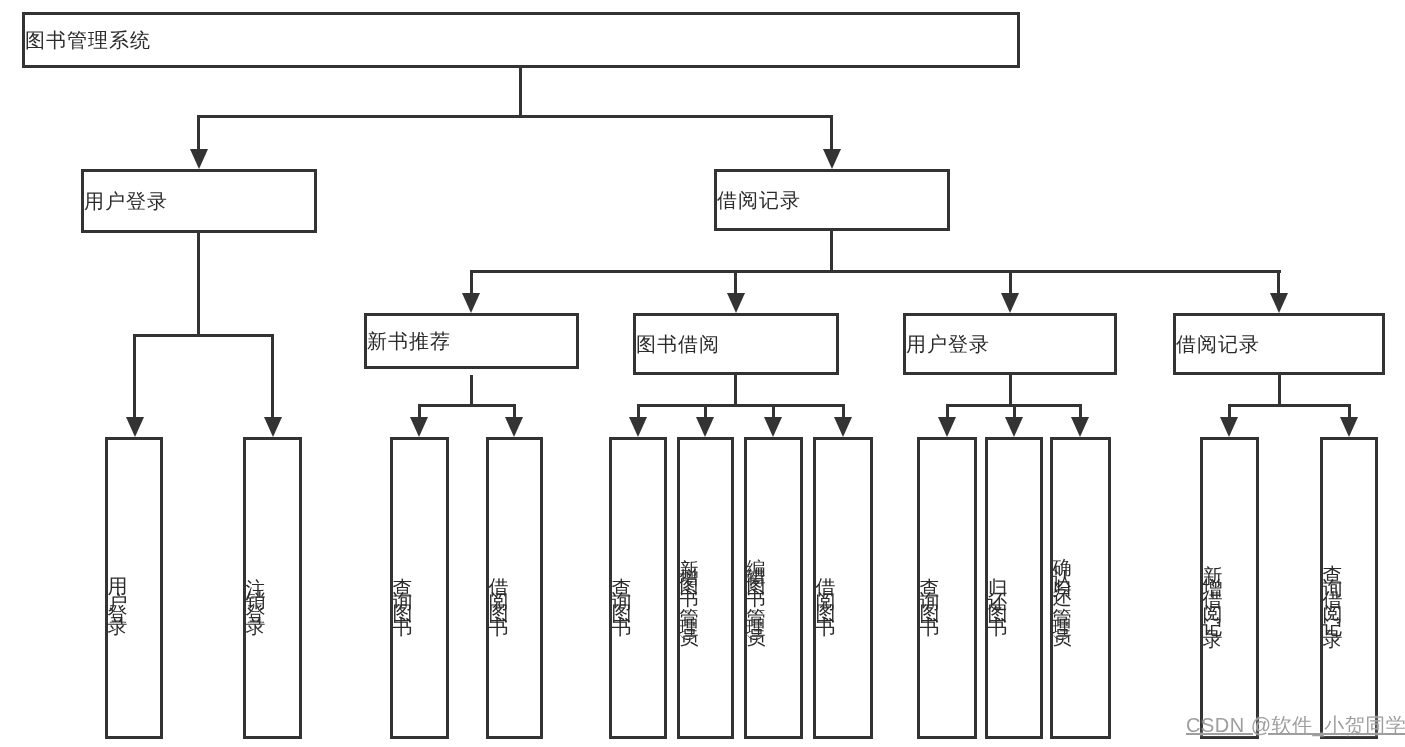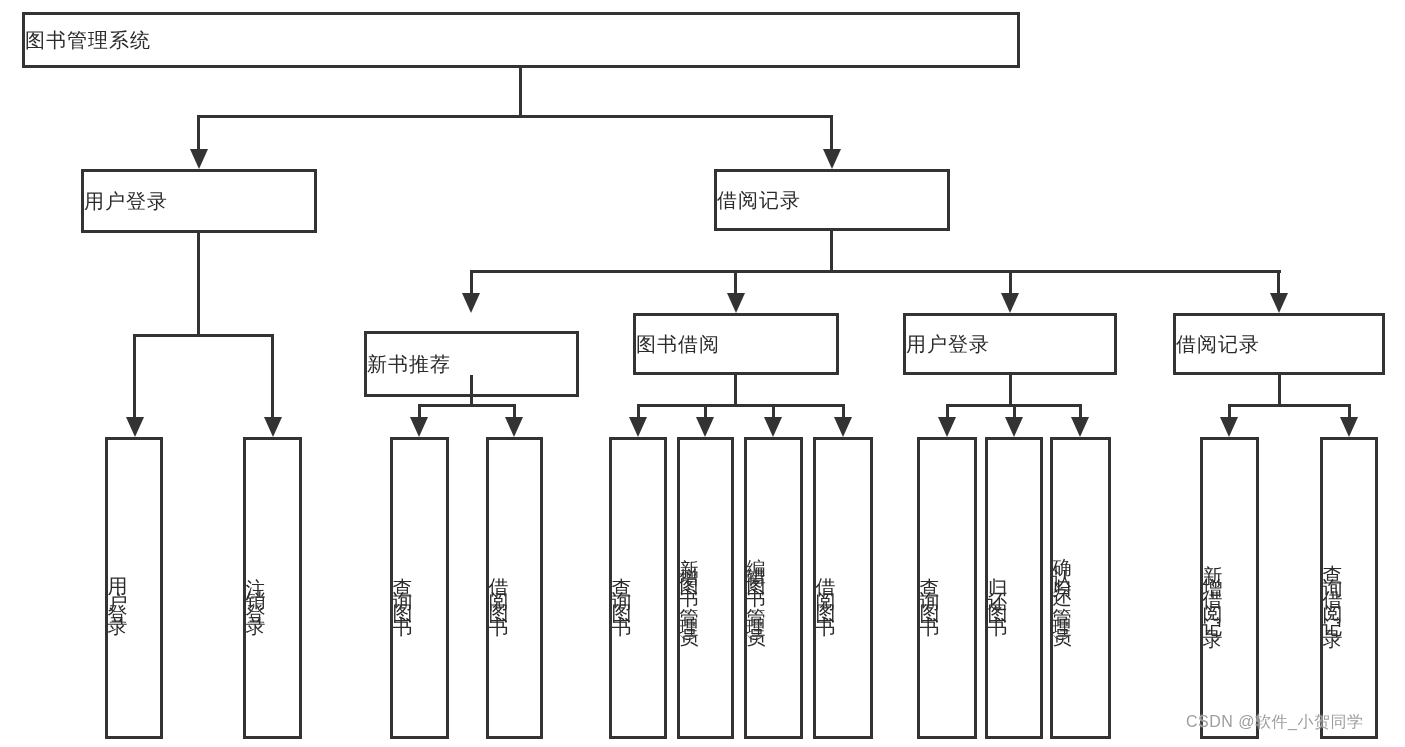--- a/index.html
+++ b/index.html
@@ -53,25 +53,26 @@
     width: 0; height: 0;
     border-left: 9px solid transparent;
     border-right: 9px solid transparent;
     border-top: 20px solid var(--line);
   }
   .watermark {
     position: absolute;
     left: 1186px;
     top: 712px;
     z-index: 5;
-    font-size: 16px;
+    font-size: 20px;
     letter-spacing: 0.5px;
     color: var(--watermark);
     white-space: nowrap;
     text-shadow: 0 0 2px rgba(255,255,255,0.8);
+    text-decoration: underline;
   }
 </style>
 </head>
 <body>
 
 <div id="stage">
 
   <div class="box hbox" style="left:22px;top:12px;width:998px;height:56px">
     <span>图书管理系统</span>
   </div>
@@ -101,21 +102,21 @@
   <div class="line" style="left:470px;top:270px;width:811px;height:3px"></div>
   <div class="line" style="left:470px;top:270px;width:3px;height:25px"></div>
   <div class="arrow" style="left:462px;top:293px"></div>
   <div class="line" style="left:734px;top:270px;width:3px;height:25px"></div>
   <div class="arrow" style="left:727px;top:293px"></div>
   <div class="line" style="left:1009px;top:270px;width:3px;height:25px"></div>
   <div class="arrow" style="left:1001px;top:293px"></div>
   <div class="line" style="left:1277px;top:270px;width:3px;height:25px"></div>
   <div class="arrow" style="left:1270px;top:293px"></div>
 
-  <div class="box hbox" style="left:364px;top:331px;width:215px;height:66px">
+  <div class="box hbox" style="left:364px;top:313px;width:215px;height:56px">
     <span>新书推荐</span>
   </div>
   <div class="box hbox" style="left:633px;top:313px;width:206px;height:62px">
     <span>图书借阅</span>
   </div>
   <div class="box hbox" style="left:903px;top:313px;width:214px;height:62px">
     <span>用户登录</span>
   </div>
   <div class="box hbox" style="left:1173px;top:313px;width:212px;height:62px">
     <span>借阅记录</span>

